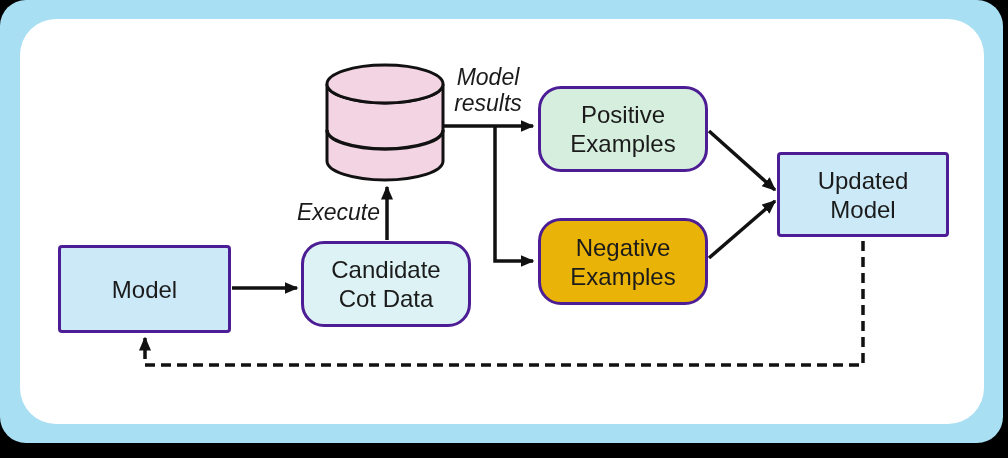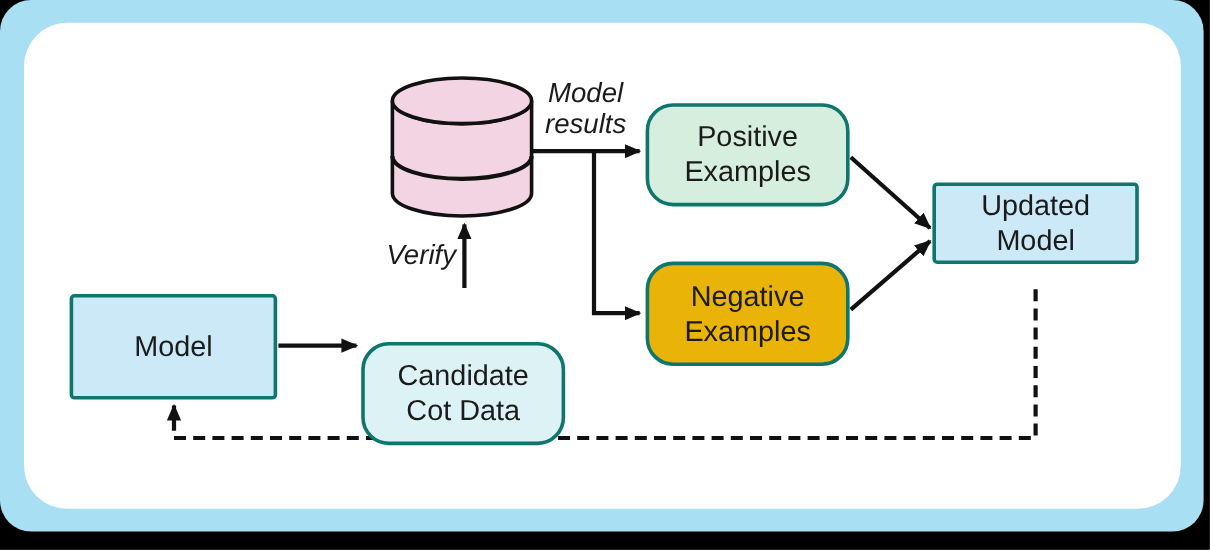--- a/index.html
+++ b/index.html
@@ -41,37 +41,37 @@
     stroke-width: 3.5;
     fill: none;
   }
   .shape {
     stroke: #111111;
     stroke-width: 3;
   }
   .node {
     position: absolute;
     box-sizing: border-box;
-    border: 3px solid #0f766e;
+    border: 3px solid #4c1d95;
     border-radius: 4px;
     display: flex;
     align-items: center;
     justify-content: center;
     text-align: center;
     font-size: 24px;
     line-height: 29px;
     color: #1b1b1b;
     white-space: pre-line;
   }
   .node.pill { border-radius: 23px; }
   #node-model            { left: 58px;  top: 245px; width: 173px; height: 88px; }
   #node-candidate        { left: 301px; top: 241px; width: 170px; height: 86px; }
   #node-positive         { left: 538px; top: 86px;  width: 170px; height: 86px; }
   #node-negative         { left: 538px; top: 218px; width: 170px; height: 87px; }
-  #node-updated          { left: 777px; top: 152px; width: 172px; height: 68px; }
+  #node-updated          { left: 777px; top: 152px; width: 172px; height: 85px; }
   .edge-label {
     position: absolute;
     font-style: italic;
     font-size: 23px;
     line-height: 26px;
     color: #1b1b1b;
     white-space: pre-line;
   }
   #label-execute {
     left: 260px; top: 199px; width: 120px;
@@ -118,39 +118,39 @@
       <path class="shape" d="M327 84 L327 161 A58 19 0 0 0 443 161 L443 84 A58 19 0 0 1 327 84 Z" fill="#F3D4E3"></path>
       <ellipse class="shape" cx="385" cy="84" rx="58" ry="19" fill="#F3D4E3"></ellipse>
       <path class="stroke" d="M327 130 A58 19 0 0 0 443 130" stroke-width="3"></path>
     </g>
   </svg>
 
   <div class="node" id="node-model" style="background: rgb(203, 233, 247);">
     <span>Model</span>
   </div>
 
-  <div class="node pill" id="node-candidate" style="background: rgb(220, 242, 244); margin-top: 44px;">
+  <div class="node pill" id="node-candidate" style="background: rgb(220, 242, 244);">
     <span>Candidate
 Cot Data</span>
   </div>
 
   <div class="node pill" id="node-positive" style="background: rgb(214, 238, 221);">
     <span>Positive
 Examples</span>
   </div>
 
   <div class="node pill" id="node-negative" style="background: #eab308;">
     <span>Negative
 Examples</span>
   </div>
 
   <div class="node" id="node-updated" style="background: rgb(203, 233, 247);">
     <span>Updated
 Model</span>
   </div>
 
 
-  <div class="edge-label" id="label-execute">Verify</div>
+  <div class="edge-label" id="label-execute">Execute</div>
 
   <div class="edge-label" id="label-verify">Model
 results</div>
 
 </div>
 
 </body></html>

